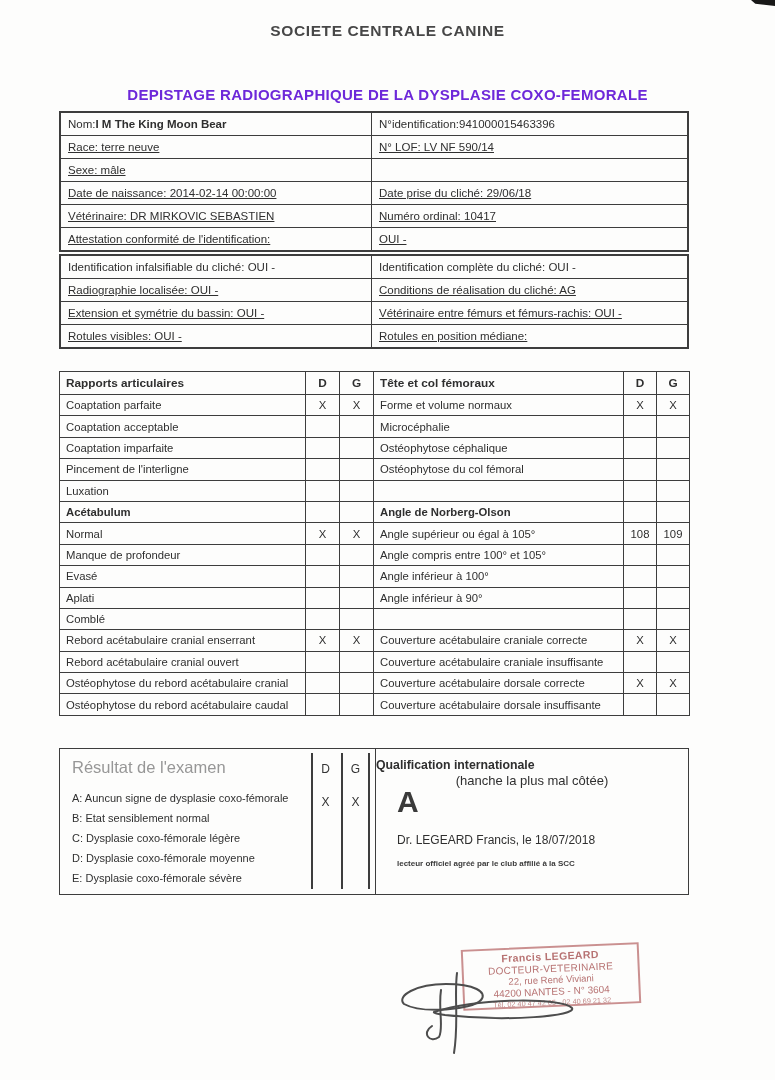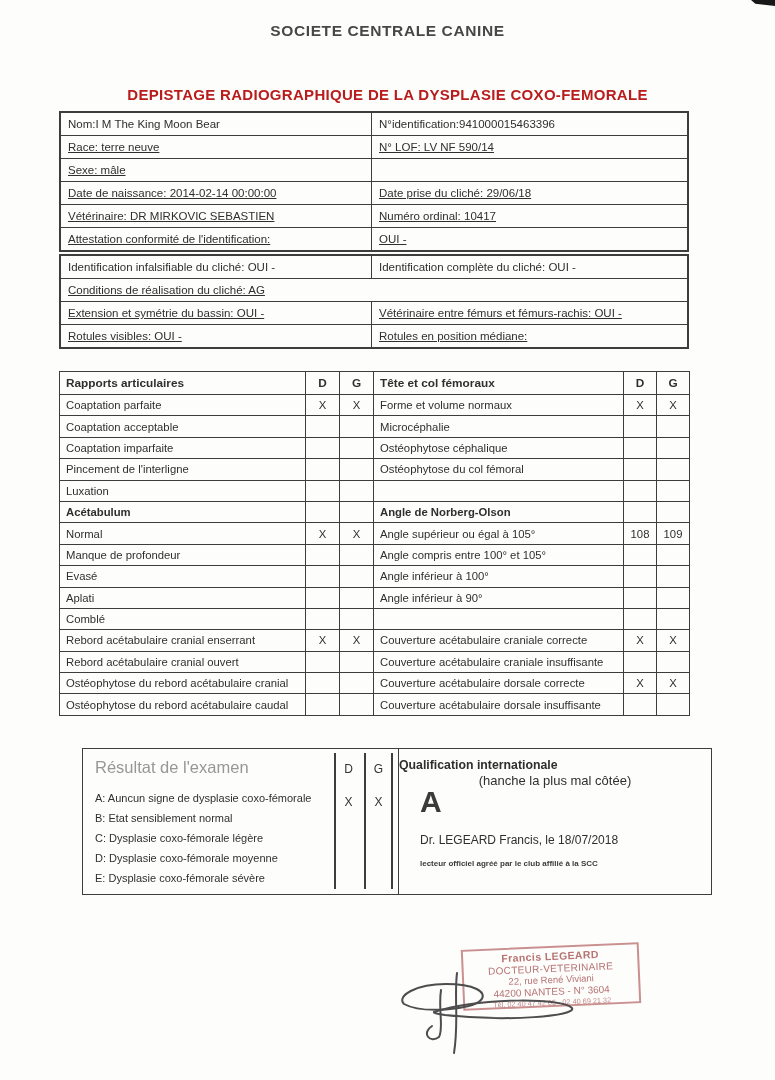--- a/index.html
+++ b/index.html
@@ -2,24 +2,24 @@
 <html><head>
 <meta charset="utf-8">
 <style>
   html,body{margin:0;padding:0;background:#ffffff;}
   #page{
     position:relative;width:775px;height:1080px;background:#fdfdfc;overflow:hidden;
     font-family:"Liberation Sans",sans-serif;color:#2f2f2f;
   }
   .abs{position:absolute;}
   .nowrap{white-space:nowrap;font-weight:bold;}
-  .bold{font-weight:normal;}
+  .bold{font-weight:bold;}
   
   .main-title{left:0;top:22px;width:775px;text-align:center;font-size:15.5px;color:#474747;letter-spacing:0.6px;}
-  .doc-title{left:0;top:86px;width:775px;text-align:center;font-size:15px;color:#b91c1c;letter-spacing:0.3px;}
+  .doc-title{left:0;top:86px;width:775px;text-align:center;font-size:15px;color:#6d28d9;letter-spacing:0.3px;}
   .lecture-title{left:0;top:344px;width:775px;text-align:center;font-size:15px;color:#9b9b9b;letter-spacing:1px;}
   
   #info-table{left:59px;top:111px;width:630px;}
   .seg{border:2px solid #3d3d3d;margin-bottom:2px;background:transparent;}
   .irow{display:flex;height:22px;align-items:center;}
   .irow + .irow{border-top:1.5px solid #3d3d3d;text-decoration:underline;}
   .icell{font-size:11.5px;white-space:nowrap;overflow:visible;padding-left:7px;box-sizing:border-box;}
   .icell.left{width:311px;border-right:1.5px solid #3d3d3d;height:100%;display:flex;align-items:center;}
   .icell.right{flex:1;height:100%;display:flex;align-items:center;}
   
@@ -27,21 +27,21 @@
   #lecture-table td,#lecture-table th{
     border:1.5px solid #3d3d3d;font-size:11.3px;font-weight:normal;
     height:21.4px;padding:0 0 0 6px;text-align:left;white-space:nowrap;overflow:visible;box-sizing:border-box;
   }
   #lecture-table th{height:23px;font-weight:bold;font-size:11.8px;}
   #lecture-table .chk,#lecture-table th.chk{text-align:center;padding:0;}
   #lecture-table td.bold{font-weight:bold;}
   col.c-lbl-l{width:246px;} col.c-d1{width:34px;} col.c-g1{width:34px;}
   col.c-lbl-r{width:250px;} col.c-d2{width:33px;} col.c-g2{width:33px;}
   
-  #result-box{left:59px;top:748px;width:630px;height:147px;border:1.5px solid #3d3d3d;box-sizing:border-box;margin-left:23px;}
+  #result-box{left:59px;top:748px;width:630px;height:147px;border:1.5px solid #3d3d3d;box-sizing:border-box;}
   .vline{position:absolute;top:4px;bottom:5px;width:1.5px;background:#3d3d3d;}
   #qual-panel{position:absolute;left:315px;top:0;bottom:0;right:0;border-left:1.5px solid #3d3d3d;}
   .result-title{position:absolute;left:12px;top:9px;font-size:16.5px;color:#979797;white-space:nowrap;}
   .result-col{position:absolute;top:13px;width:29px;text-align:center;font-size:12px;color:#333;}
   .result-mark{position:absolute;top:46px;width:29px;text-align:center;font-size:12px;color:#333;}
   .opt{position:absolute;left:12px;font-size:11px;white-space:nowrap;color:#303030;}
   .qual-title{position:absolute;left:0;top:9px;width:100%;font-weight:bold;font-size:12.3px;white-space:nowrap;}
   .qual-sub{position:absolute;left:0;top:24px;width:100%;text-align:center;font-size:13px;white-space:nowrap;}
   .qual-grade{position:absolute;left:21px;top:36px;font-size:30px;font-weight:bold;color:#3a3a3a;}
   .qual-sign{position:absolute;left:21px;top:84px;font-size:12px;white-space:nowrap;}
@@ -125,20 +125,23 @@
       <div class="seg">
         <div class="irow">
           <div class="icell left">
             <span>Identification infalsifiable du cliché: OUI -</span>
           </div>
           <div class="icell right">
             <span>Identification complète du cliché: OUI -</span>
           </div>
         </div>
         <div class="irow">
+          <div class="icell left">
+            <span>Radiographie localisée: OUI -</span>
+          </div>
           <div class="icell right">
             <span>Conditions de réalisation du cliché: AG</span>
           </div>
         </div>
         <div class="irow">
           <div class="icell left">
             <span>Extension et symétrie du bassin: OUI -</span>
           </div>
           <div class="icell right">
             <span>Vétérinaire entre fémurs et fémurs-rachis: OUI -</span>

